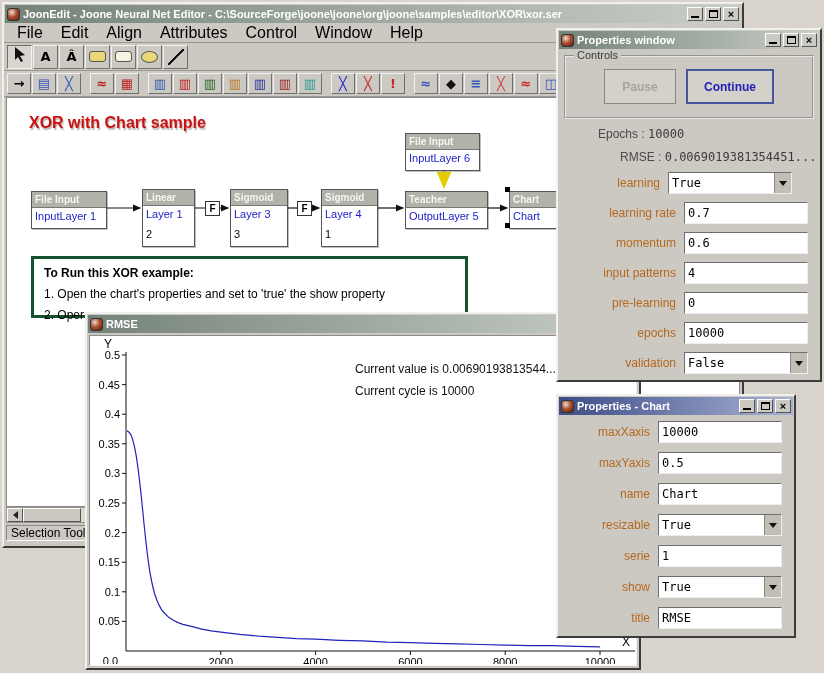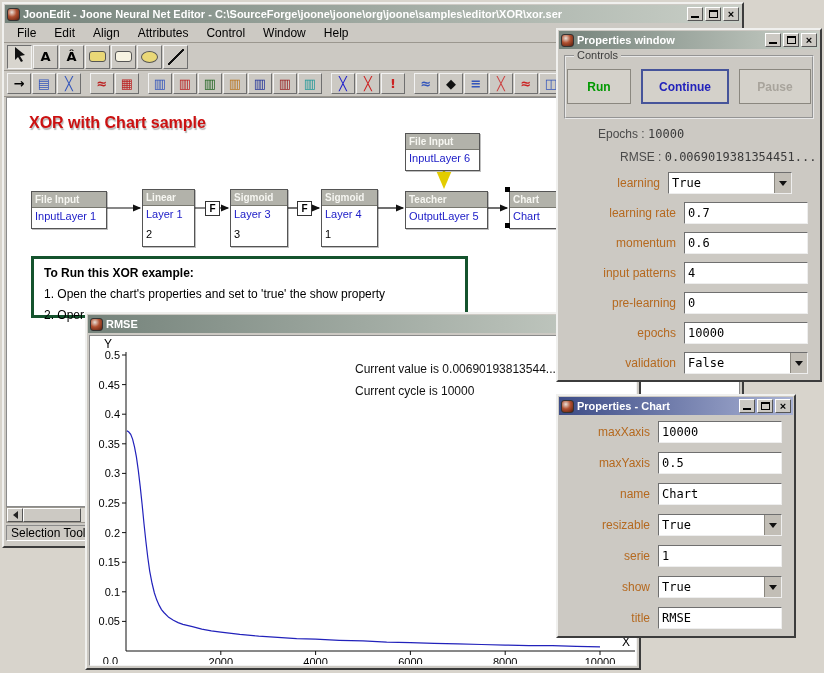--- a/index.html
+++ b/index.html
@@ -17,21 +17,21 @@
   .title-text{flex:1;color:#fff;font-size:11px;font-weight:bold;white-space:nowrap;overflow:hidden;}
   .app-icon{width:13px;height:13px;border-radius:3px;flex:0 0 auto;
     background:radial-gradient(circle at 35% 30%,#e8e0d8 0%,#b05030 45%,#551c0c 100%);border:1px solid #333;}
   .winbtns{display:flex;gap:2px;flex:0 0 auto;}
   .wbtn{width:16px;height:14px;background:#ccc9c3;border:1px solid;border-color:#fff #555 #555 #fff;
     display:flex;align-items:center;justify-content:center;}
   .g-min{width:8px;height:2px;background:#000;align-self:flex-end;margin-bottom:2px;}
   .g-max{width:9px;height:8px;border:1px solid #000;border-top-width:2px;}
   .g-close{font:bold 11px "Liberation Sans",sans-serif;line-height:1;color:#000;}
   .menubar{height:20px;display:flex;align-items:center;padding-left:4px;border-bottom:1px solid #9b978f;}
-  .menu-item{padding:2px 9px;font-size:12px;color:#000;}
+  .menu-item{padding:2px 9px;font-size:16px;color:#000;}
   .toolbar{display:flex;align-items:center;gap:1px;padding:2px 3px;border-bottom:1px solid #9b978f;height:28px;}
   #toolbar-components{height:26px;}
   .tbtn{width:25px;height:24px;display:flex;align-items:center;justify-content:center;
     border:1px solid;border-color:#f2f2f2 #6f6f6f #6f6f6f #f2f2f2;background:#ccc9c3;}
   .tbtn.sm{width:24px;height:21px;}
   .tbtn.pressed{border-color:#6f6f6f #f2f2f2 #f2f2f2 #6f6f6f;background:#d8d5ce;}
   .glyph{font:bold 13px "DejaVu Sans",sans-serif;line-height:1;}
   .tsep{width:7px;height:20px;}
   .sh{display:block;}
   .sh-rect-yellow{width:17px;height:11px;border:1px solid #555;border-radius:3px;background:#ead877;}
@@ -346,23 +346,22 @@
             <span class="g-max"></span>
           </span>
         <span class="wbtn">
             <span class="g-close">×</span>
           </span>
       </span>
     </div>
     <div class="groupbox">
       <span class="group-label">Controls</span>
       <div class="ctl-row">
-        <button class="ctl-btn" id="run-btn" style="color: rgb(0, 153, 0);">Run</button>
+        <button class="ctl-btn" id="pause-btn" style="color: rgb(168, 164, 156);">Pause</button>
         <button class="ctl-btn" id="continue-btn" style="color: rgb(34, 34, 187);">Continue</button>
-        <button class="ctl-btn" id="pause-btn" style="color: rgb(168, 164, 156);">Pause</button>
       </div>
     </div>
     <div class="stat-line" id="epochs-line">
       <span>Epochs :</span>
       <span class="stat-val">10000</span>
     </div>
     <div class="stat-line" id="rmse-line">
       <span>RMSE :</span>
       <span class="stat-val">0.0069019381354451...</span>
     </div>

